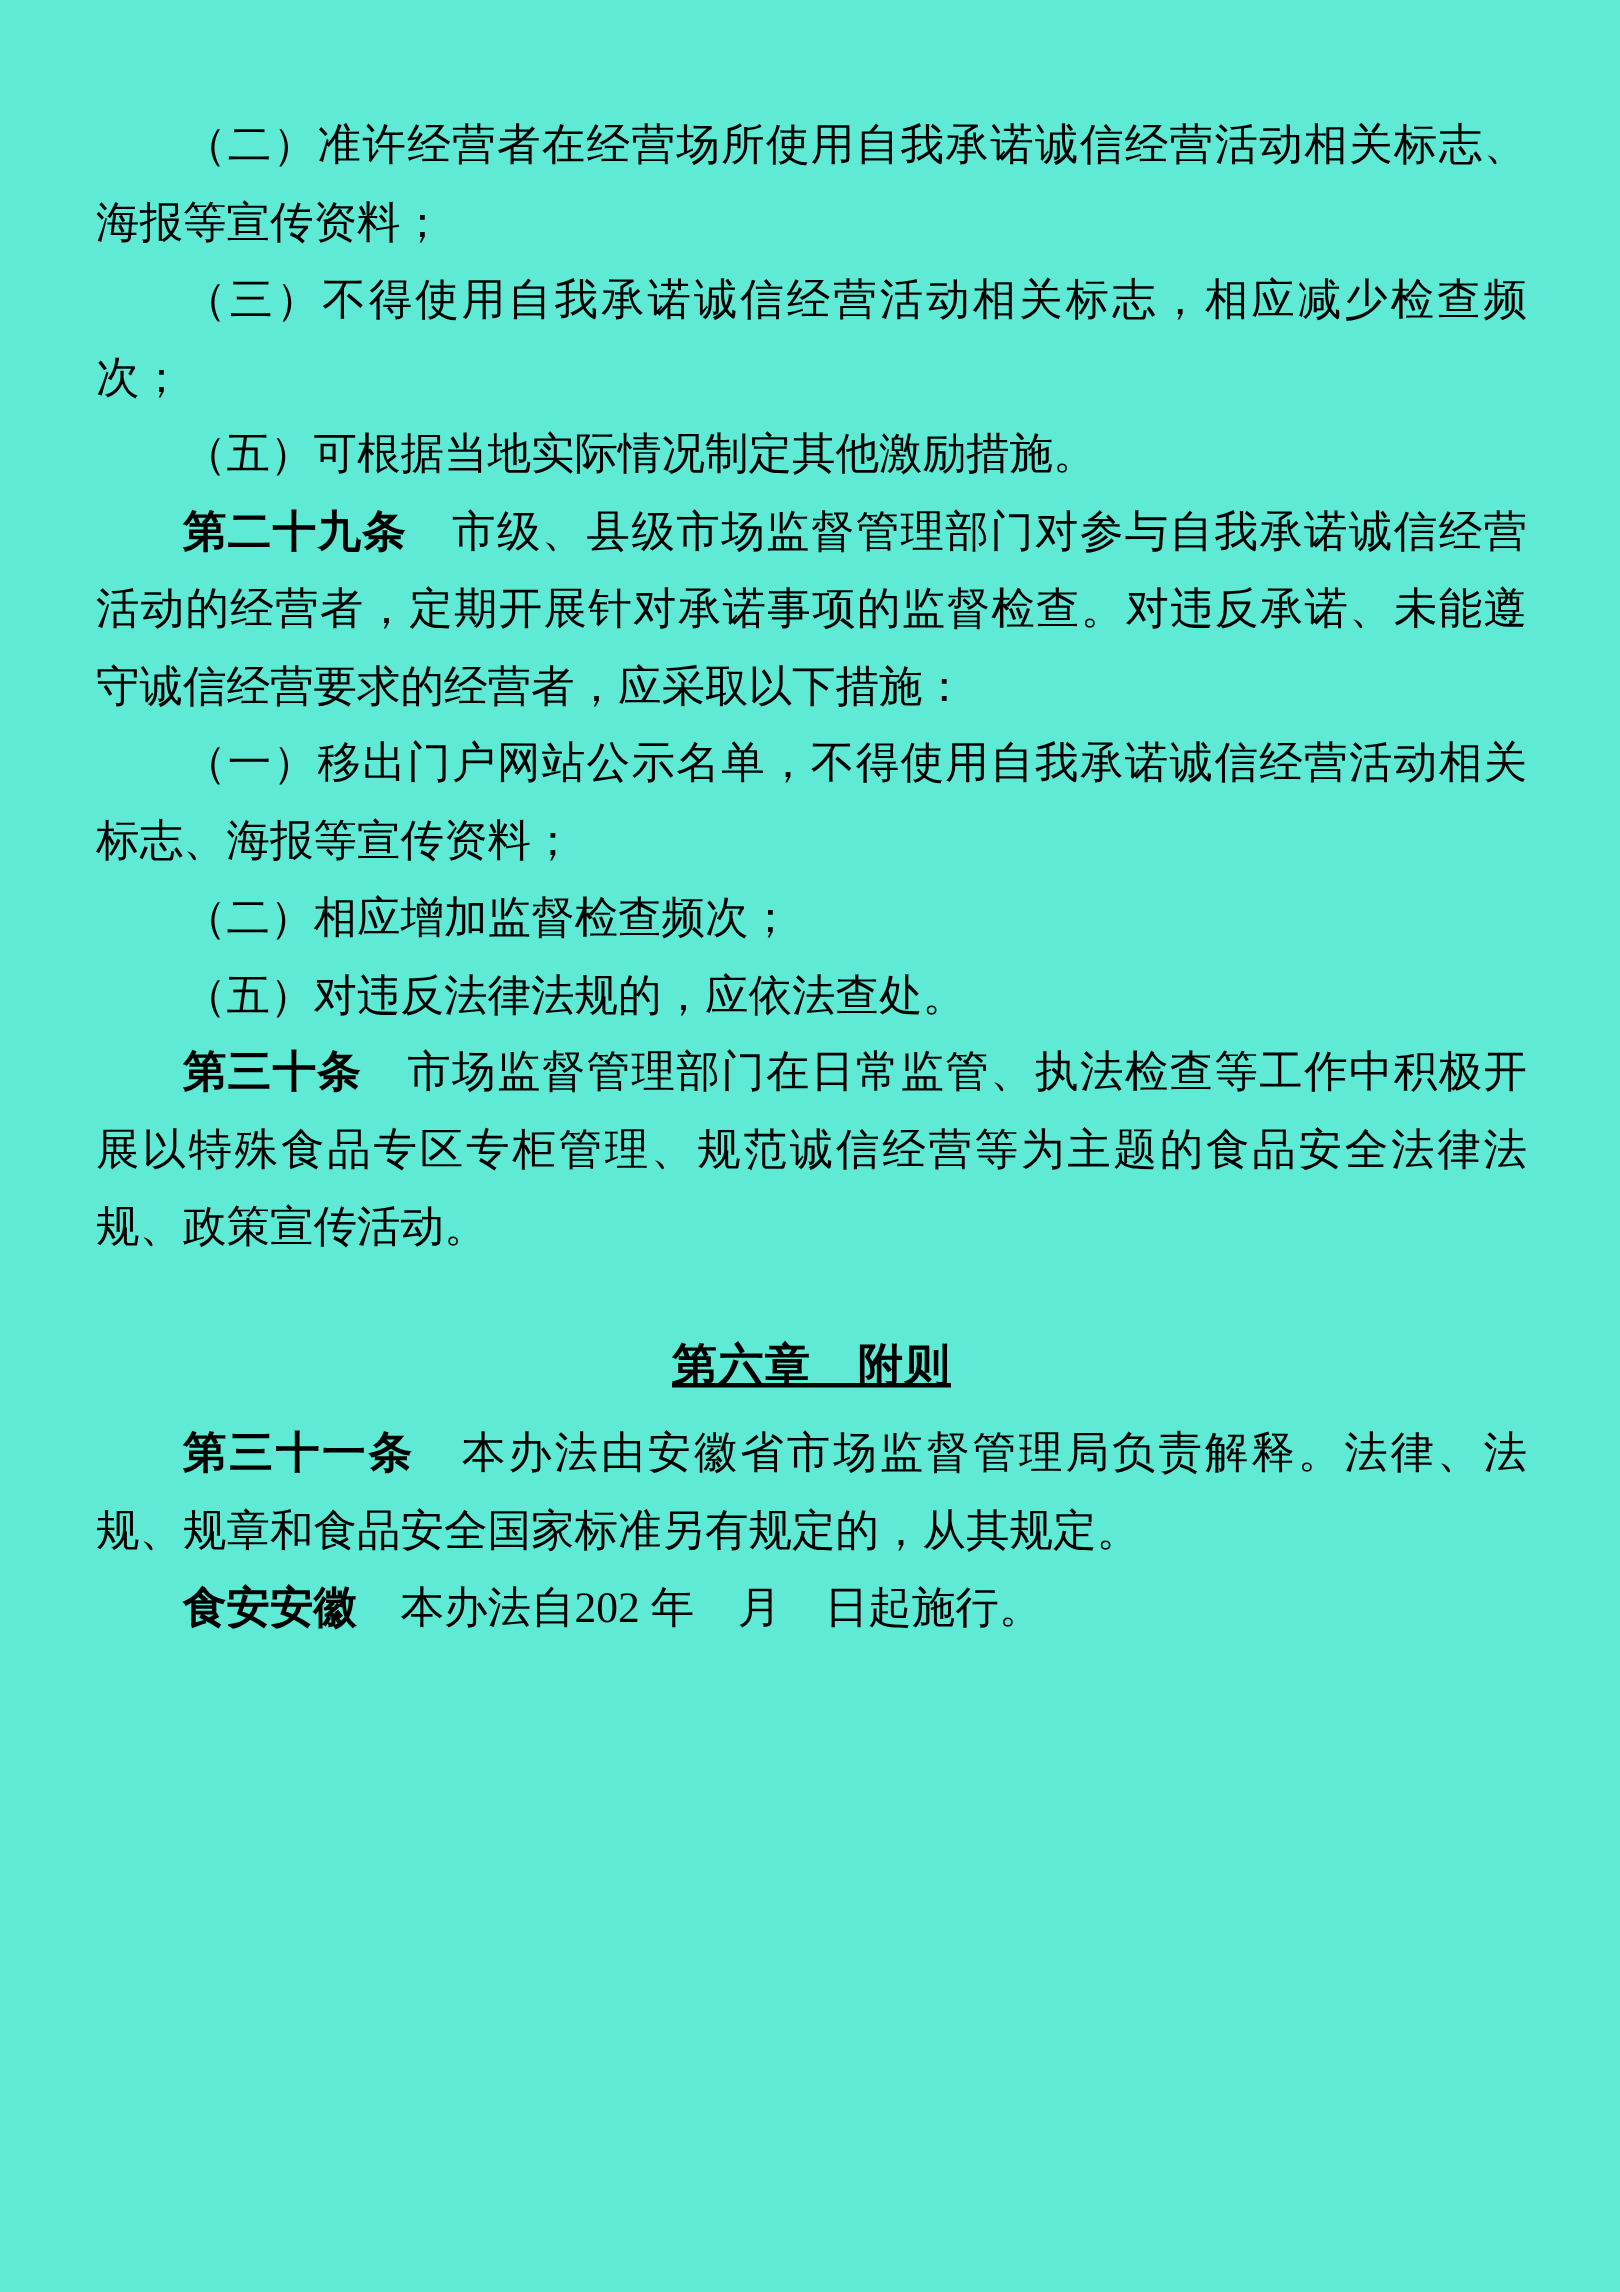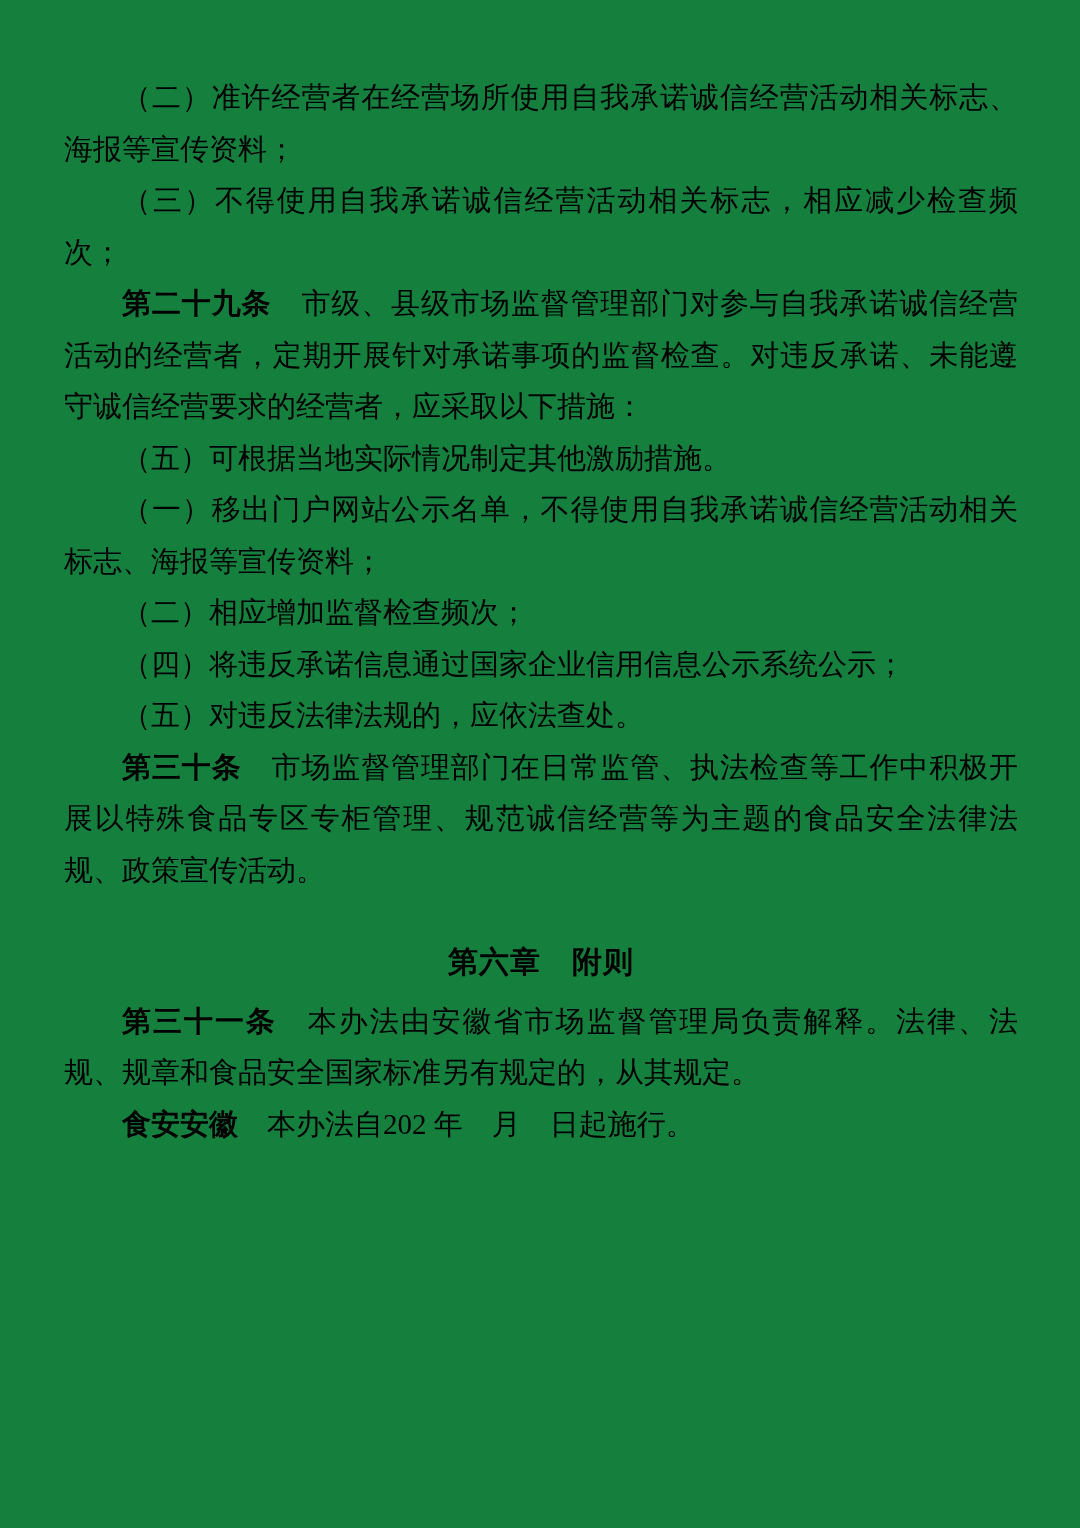--- a/index.html
+++ b/index.html
@@ -5,21 +5,21 @@
   html, body {
     margin: 0;
     padding: 0;
     background: #ffffff;
   }
   .page {
     position: relative;
     width: 1080px;
     height: 1528px;
     margin: 0 auto;
-    background: #15803d;
+    background: #5eead4;
     overflow: hidden;
     color: #000000;
     font-family: "Liberation Serif", "DejaVu Serif", serif;
   }
   .content {
     box-sizing: border-box;
     padding: 72px 62px 0 64px;
     width: 100%;
   }
   .para {
@@ -36,43 +36,43 @@
     font-weight: bold;
   }
   .chapter-heading {
     margin: 40px 0 8px 0;
     font-size: 30px;
     line-height: 51.5px;
     text-align: center;
     font-weight: bold;
     font-family: "Liberation Sans", "DejaVu Sans", sans-serif;
     letter-spacing: 1px;
+    text-decoration: underline;
   }
 </style>
 </head>
 <body>
 
 <div class="page">
   <div class="content">
 
     <p class="para"><span class="lead"></span><span>（二）准许经营者在经营场所使用自我承诺诚信经营活动相关标志、海报等宣传资料；</span></p>
 
     <p class="para"><span class="lead"></span><span>（三）不得使用自我承诺诚信经营活动相关标志，相应减少检查频次；</span></p>
 
 
+    <p class="para"><span class="lead"></span><span>（五）可根据当地实际情况制定其他激励措施。</span></p>
+
     <p class="para"><span class="lead">第二十九条</span><span>　市级、县级市场监督管理部门对参与自我承诺诚信经营活动的经营者，定期开展针对承诺事项的监督检查。对违反承诺、未能遵守诚信经营要求的经营者，应采取以下措施：</span></p>
-
-    <p class="para"><span class="lead"></span><span>（五）可根据当地实际情况制定其他激励措施。</span></p>
 
     <p class="para"><span class="lead"></span><span>（一）移出门户网站公示名单，不得使用自我承诺诚信经营活动相关标志、海报等宣传资料；</span></p>
 
     <p class="para"><span class="lead"></span><span>（二）相应增加监督检查频次；</span></p>
 
 
-    <p class="para"><span class="lead"></span><span>（四）将违反承诺信息通过国家企业信用信息公示系统公示；</span></p>
 
     <p class="para"><span class="lead"></span><span>（五）对违反法律法规的，应依法查处。</span></p>
 
     <p class="para"><span class="lead">第三十条</span><span>　市场监督管理部门在日常监管、执法检查等工作中积极开展以特殊食品专区专柜管理、规范诚信经营等为主题的食品安全法律法规、政策宣传活动。</span></p>
 
     <h2 class="chapter-heading">第六章　附则</h2>
 
     <p class="para"><span class="lead">第三十一条</span><span>　本办法由安徽省市场监督管理局负责解释。法律、法规、规章和食品安全国家标准另有规定的，从其规定。</span></p>
 
     <p class="para"><span class="lead">食安安徽</span><span>　本办法自202 年　月　日起施行。</span></p>

